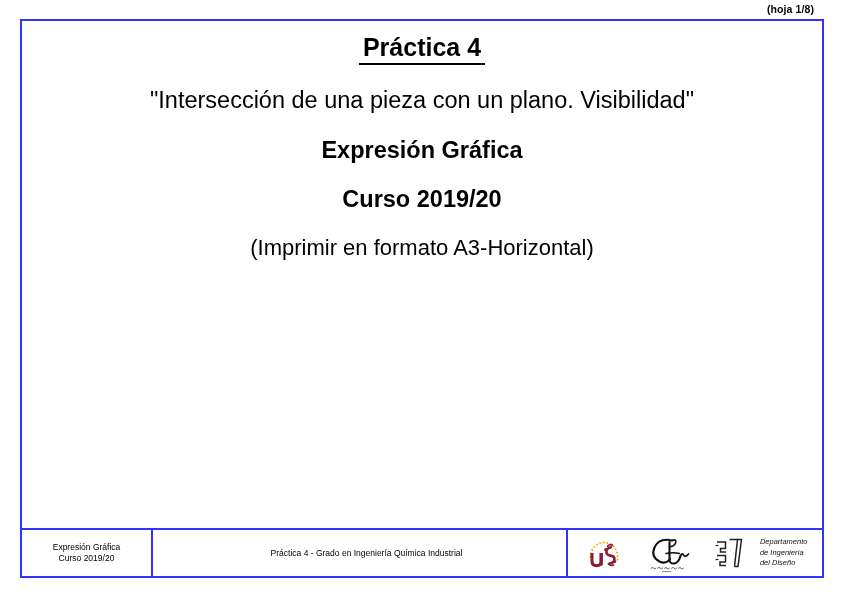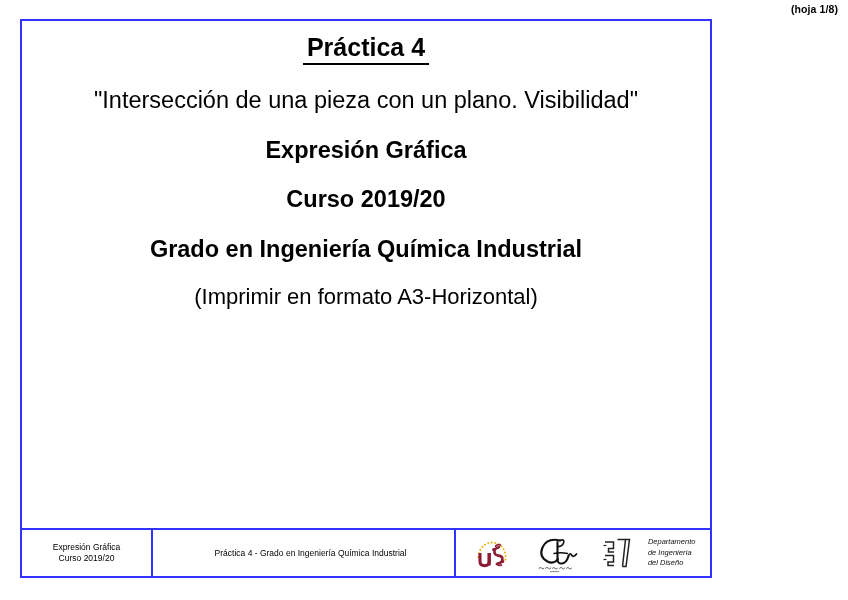--- a/index.html
+++ b/index.html
@@ -14,34 +14,34 @@
     overflow: hidden;
     font-family: "Liberation Sans", sans-serif;
     color: #000000;
     position: relative;
   }
 
   
   .sheet-number {
     position: absolute;
     top: 1px;
-    right: 10px;
+    right: 34px;
     font-size: 10.5px;
     font-weight: bold;
     letter-spacing: 0.1px;
     color: #000;
     line-height: 16px;
   }
 
   
   .frame {
     position: absolute;
     left: 20px;
     top: 19px;
-    width: 692px;
+    width: 804px;
     height: 559px;
     border: 2px solid #3333ff;
     box-sizing: border-box;
     background: #ffffff;
   }
 
   
   .title-block {
     position: absolute;
     left: 0;
@@ -187,21 +187,20 @@
       <span class="ul">Práctica 4</span>
     </div>
 
 
     <div class="title-line t-quoted">"Intersección de una pieza con un plano. Visibilidad"</div>
 
     <div class="title-line t-expresion">Expresión Gráfica</div>
 
     <div class="title-line t-curso">Curso 2019/20</div>
 
-    <div class="title-line t-grado">Grado en Ingeniería Química Industrial</div>
 
     <div class="title-line t-imprimir">(Imprimir en formato A3-Horizontal)</div>
   </div>
 
   <div class="cartouche">
 
     <div class="cart-cell cart-course">
       <div>
         <div>Expresión Gráfica</div>
         <div>Curso 2019/20</div>

